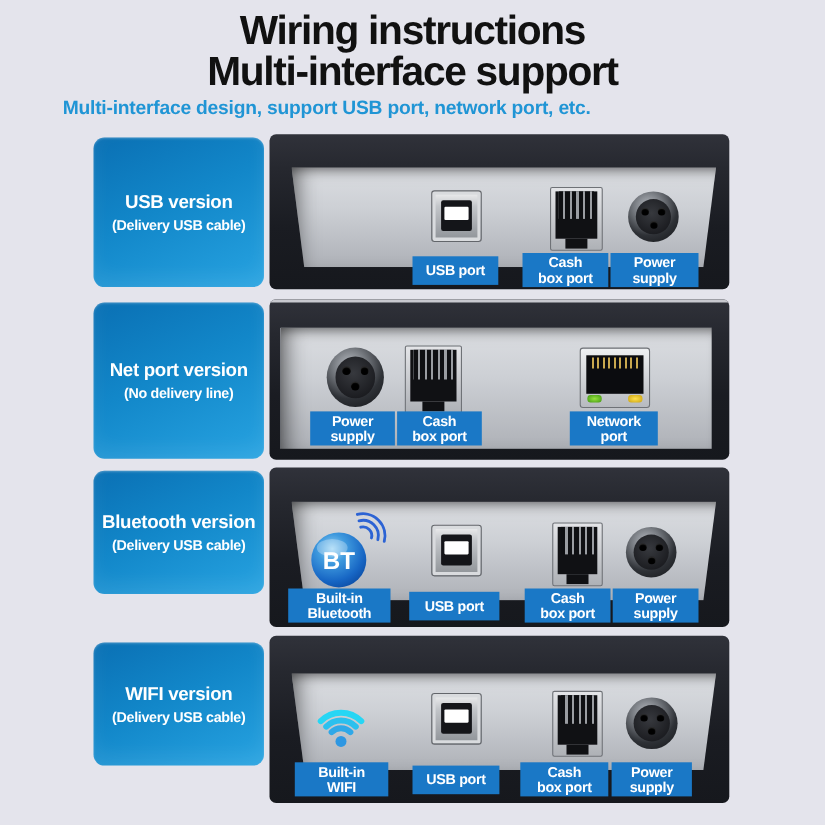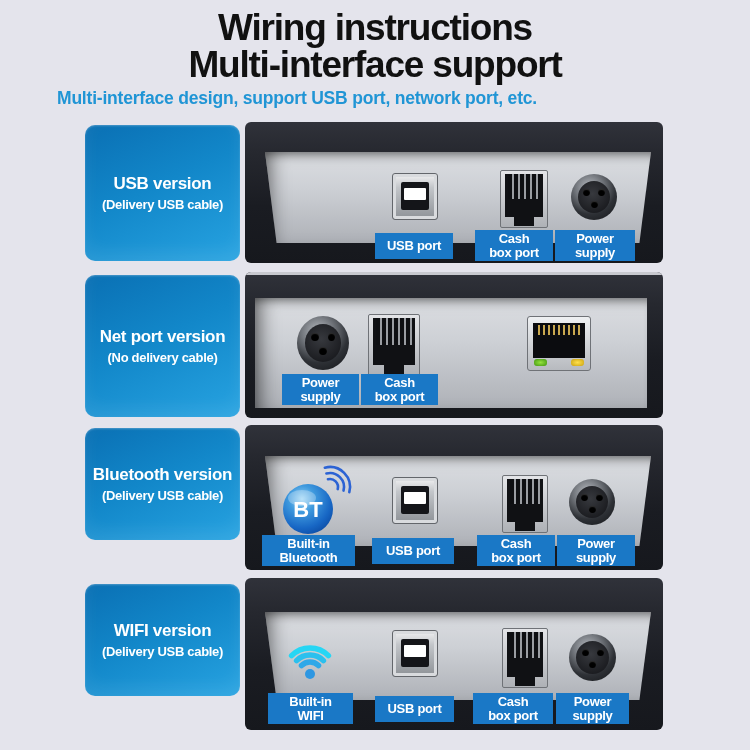--- a/index.html
+++ b/index.html
@@ -148,21 +148,21 @@
       <span>box port</span>
     </div>
     <div class="plabel" style="left:310px;top:108px;width:80px;height:31px">
       <span>Power</span>
       <span>supply</span>
     </div>
   </div>
 
   <div class="vbox" style="top:275px;height:142px">
     <div class="vtitle">Net port version</div>
-    <div class="vnote">(No delivery cable)</div>
+    <div class="vnote">(No delivery line)</div>
   </div>
   <div class="photo" style="top:272px;height:146px">
     <div class="topstrip"></div>
     <div class="recess" style="left:10px;top:26px;width:392px;height:110px"></div>
     <div class="din" style="left:52px;top:44px;width:52px;height:54px">
       <div class="din-face"></div>
       <div class="din-pin p1"></div>
       <div class="din-pin p2"></div>
       <div class="din-pin p3"></div>
     </div>
@@ -177,20 +177,24 @@
       <div class="led green"></div>
       <div class="led yellow"></div>
     </div>
     <div class="plabel" style="left:37px;top:102px;width:77px;height:31px">
       <span>Power</span>
       <span>supply</span>
     </div>
     <div class="plabel" style="left:116px;top:102px;width:77px;height:31px">
       <span>Cash</span>
       <span>box port</span>
+    </div>
+    <div class="plabel" style="left:273px;top:102px;width:80px;height:31px">
+      <span>Network</span>
+      <span>port</span>
     </div>
   </div>
 
   <div class="vbox" style="top:428px;height:112px">
     <div class="vtitle">Bluetooth version</div>
     <div class="vnote">(Delivery USB cable)</div>
   </div>
   <div class="photo" style="top:425px;height:145px">
     <div class="recess trap" style="left:20px;top:31px;width:386px;height:90px"></div>
     <svg class="bt-svg" style="left:36px;top:27px" width="82" height="84" viewBox="0 0 82 84">

